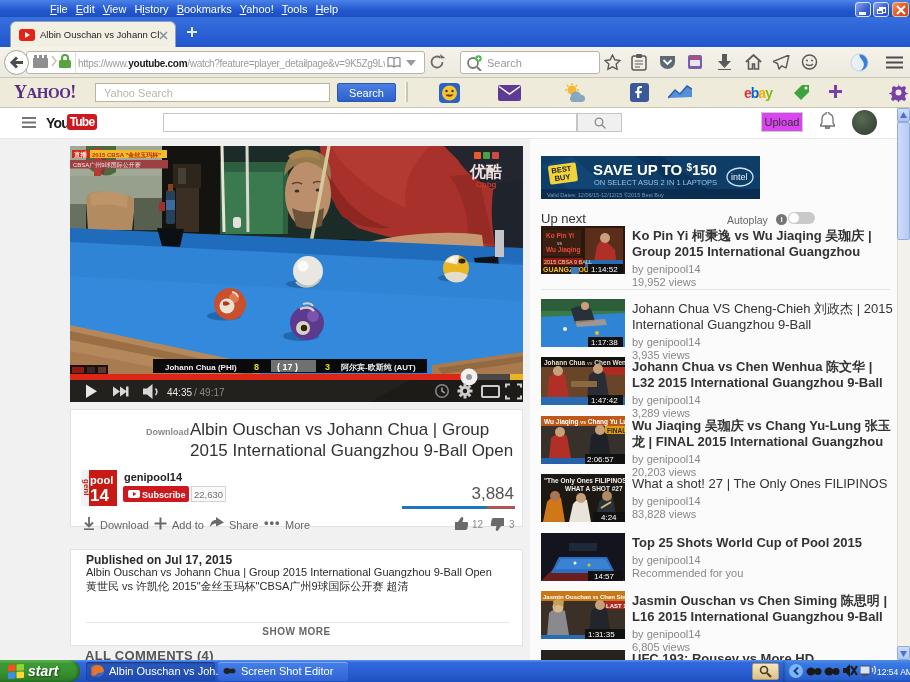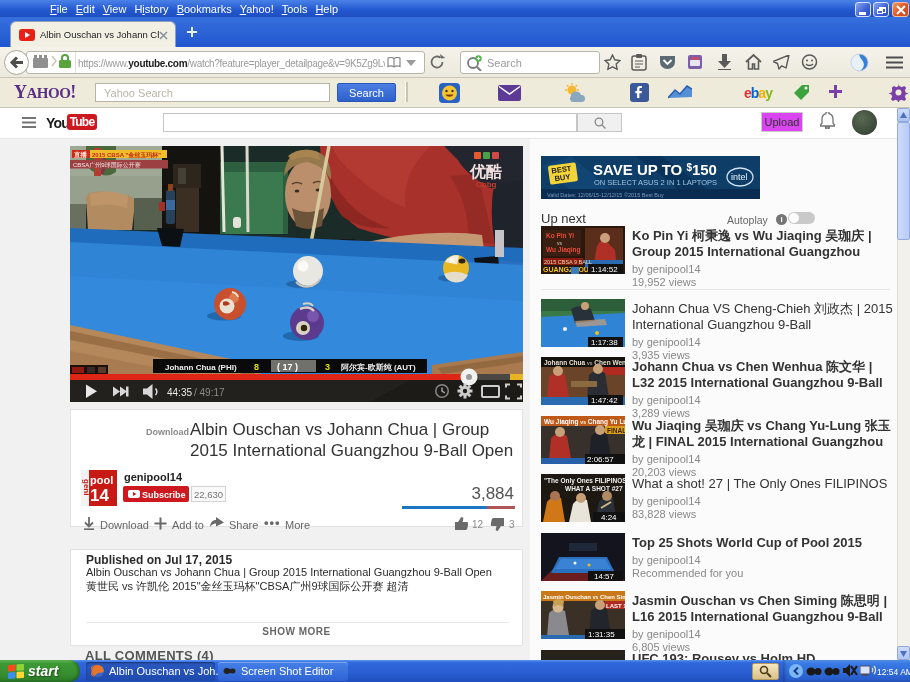--- a/index.html
+++ b/index.html
@@ -333,21 +333,21 @@
     <rect x="44" y="38" width="40" height="10" fill="#111"></rect>
     <text x="47" y="46" font-size="8" fill="#fff">1:31:35</text>
   </svg>
   <div class="abs" style="left:632px;top:454px;width:266px;font-size:13px;font-weight:bold;color:#333;line-height:16px;">Jasmin Ouschan vs Chen Siming 陈思明 | L16 2015 International Guangzhou 9-Ball</div>
   <div class="abs" style="left:632px;top:489px;font-size:11px;color:#888;">by genipool14</div>
   <div class="abs" style="left:632px;top:502px;font-size:11px;color:#888;">6,805 views</div>
 
   <svg class="svgabs" style="left:541px;top:511px" width="84" height="10" viewBox="0 0 84 10">
     <rect width="84" height="10" fill="#28221c"></rect>
   </svg>
-  <div class="abs" style="left:632px;top:512px;width:266px;font-size:13px;font-weight:bold;color:#333;">UFC 193: Rousey vs Holm HD</div>
+  <div class="abs" style="left:632px;top:512px;width:266px;font-size:13px;font-weight:bold;color:#333;">UFC 193: Rousey vs More HD</div>
 
   <div id="playerbox" class="abs" style="left:70px;top:7px;width:453px;height:256px;background:#000;">
   <svg class="svgabs" style="left:0;top:0" width="453" height="256" viewBox="0 0 453 256">
 
     <rect x="0" y="0" width="453" height="236" fill="#1b2b27"></rect>
 
     <path d="M0 0 H95 V58 H0 Z" fill="#97a08c"></path>
     <path d="M0 0 H95 V30 H0 Z" fill="#a0a896"></path>
 
     <path d="M16 0 h30 v26 q-8 6 -16 2 q-10 -2 -14 -10 z" fill="#4a6a3c"></path>

